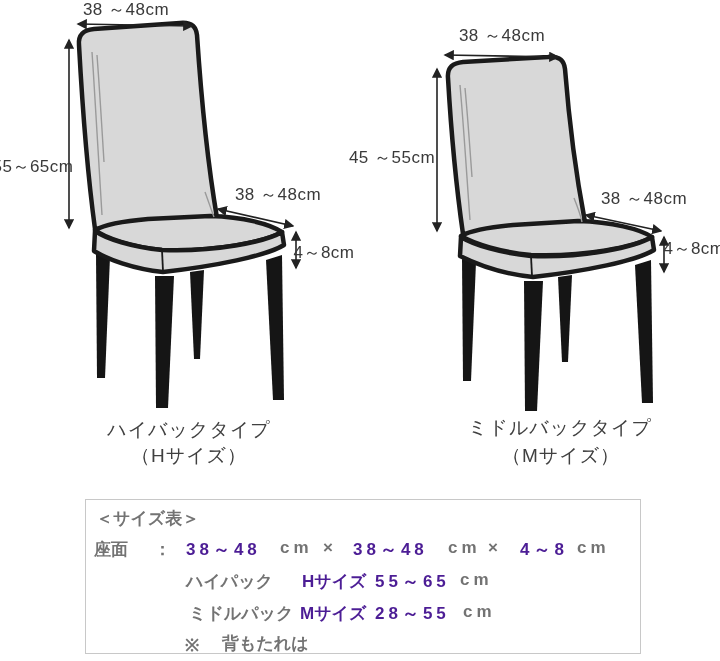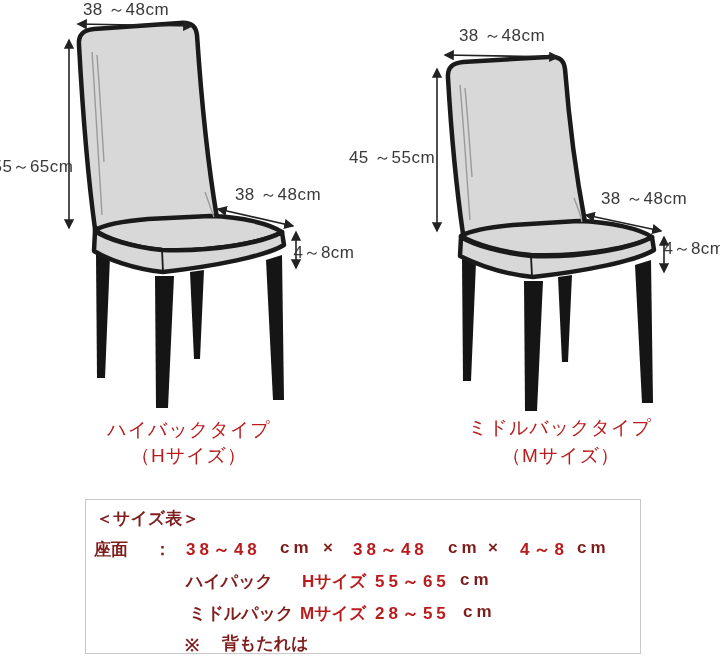--- a/index.html
+++ b/index.html
@@ -7,30 +7,30 @@
     width:720px;height:661px;position:relative;background:#ffffff;
     font-family:"Liberation Sans", sans-serif;overflow:hidden;
   }
   #illu{position:absolute;left:0;top:0;}
   .dim{
     position:absolute;transform:translate(-50%,-50%);
     font-size:17px;color:#3a3a3a;white-space:nowrap;letter-spacing:0.5px;
   }
   .caption{
     position:absolute;transform:translate(-50%,-50%);
-    font-size:19px;color:#b91c1c;white-space:nowrap;letter-spacing:1px;
+    font-size:19px;color:#404040;white-space:nowrap;letter-spacing:1px;
   }
   .size-box{
     position:absolute;left:85px;top:499px;width:554px;height:153px;
     border:1px solid #c8c8c8;background:#ffffff;
     font-size:17px;font-weight:bold;color:#2233aa;
   }
   .seg{position:absolute;white-space:nowrap;}
-  .blue{color:#7f1d1d;text-align:right;}
-  .red{color:#b91c1c;}
+  .blue{color:#737373;text-align:right;}
+  .red{color:#4c1d95;}
   .ls{letter-spacing:4px;}
 </style>
 </head>
 <body>
 
 <svg id="illu" width="720" height="661" viewBox="0 0 720 661">
   <defs>
     <marker id="ah" viewBox="0 0 10 10" refX="8.5" refY="5" markerWidth="6.5" markerHeight="6.5" orient="auto-start-reverse">
       <path d="M0,0 L10,5 L0,10 Z" fill="#222"></path>
     </marker>

